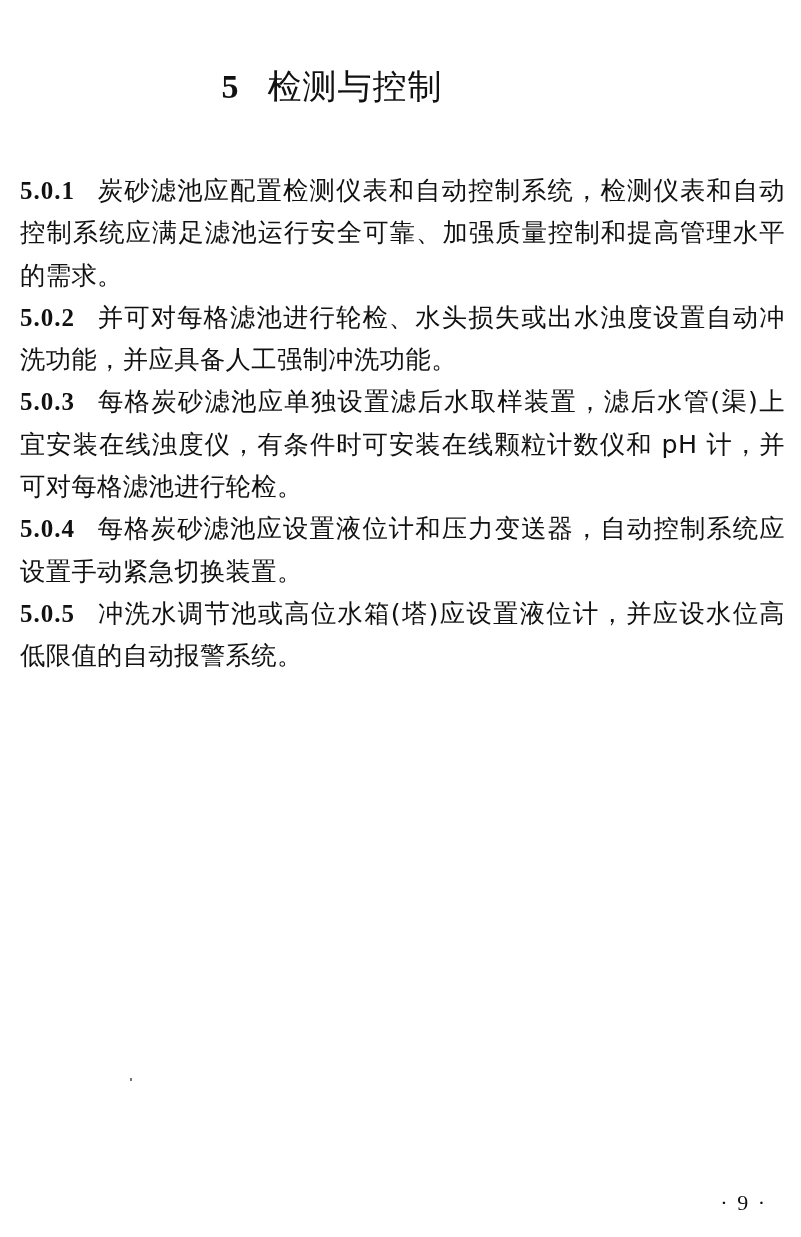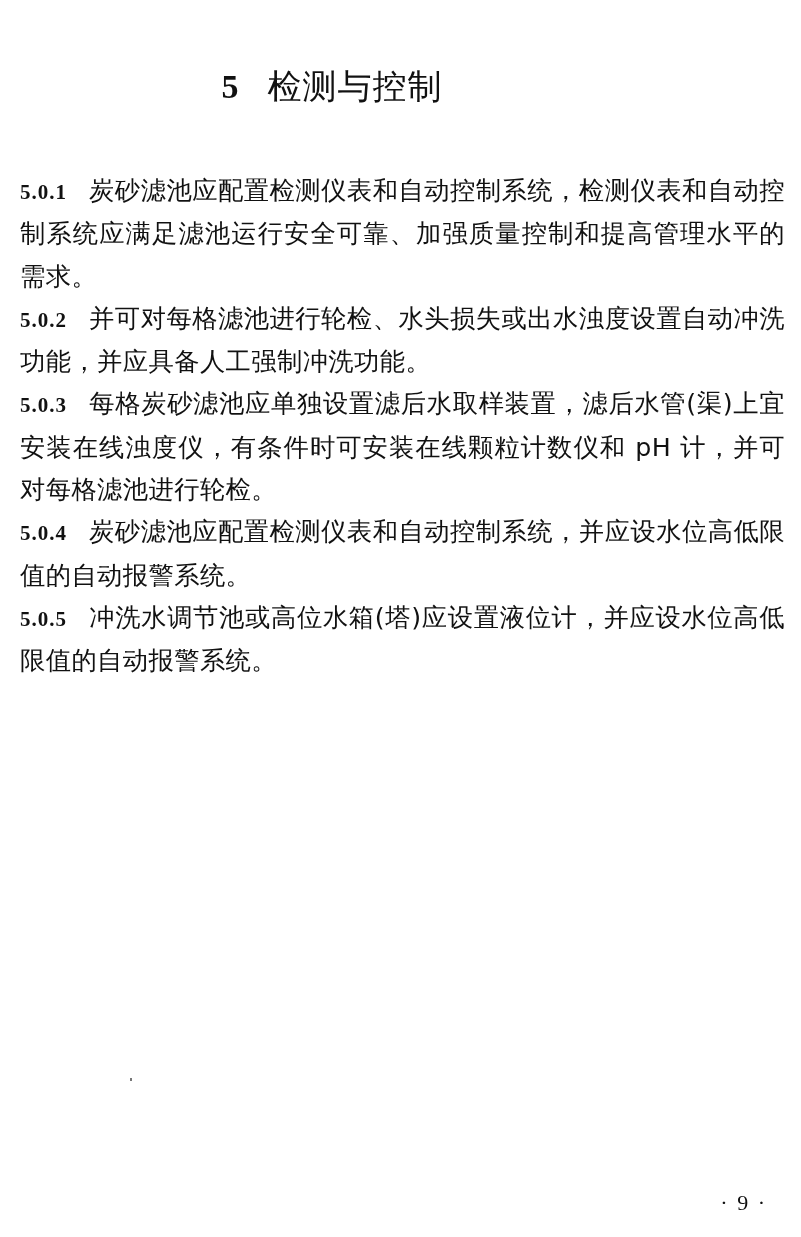--- a/index.html
+++ b/index.html
@@ -45,21 +45,21 @@
       letter-spacing: 0.4px;
     }
     .clause {
       margin: 0;
       text-align: justify;
       text-align-last: left;
     }
     .clause-num {
       font-family: "Liberation Serif", serif;
       font-weight: bold;
-      font-size: 21px;
+      font-size: 25px;
       letter-spacing: 1px;
       margin-right: 22px;
     }
     .page-number {
       position: absolute;
       top: 1190px;
       right: 34px;
       font-family: "Liberation Serif", serif;
       font-size: 22px;
       letter-spacing: 2px;
@@ -84,21 +84,21 @@
   <p class="clause">
     <span class="clause-num">5.0.1</span><span>炭砂滤池应配置检测仪表和自动控制系统，检测仪表和自动控制系统应满足滤池运行安全可靠、加强质量控制和提高管理水平的需求。</span>
   </p>
   <p class="clause">
     <span class="clause-num">5.0.2</span><span>并可对每格滤池进行轮检、水头损失或出水浊度设置自动冲洗功能，并应具备人工强制冲洗功能。</span>
   </p>
   <p class="clause">
     <span class="clause-num">5.0.3</span><span>每格炭砂滤池应单独设置滤后水取样装置，滤后水管(渠)上宜安装在线浊度仪，有条件时可安装在线颗粒计数仪和 pH 计，并可对每格滤池进行轮检。</span>
   </p>
   <p class="clause">
-    <span class="clause-num">5.0.4</span><span>炭砂滤池应配置检测仪表和自动控制系统，并应设水位高低限值的自动报警系统。</span>
+    <span class="clause-num">5.0.4</span><span>每格炭砂滤池应设置液位计和压力变送器，自动控制系统应设置手动紧急切换装置。</span>
   </p>
   <p class="clause">
     <span class="clause-num">5.0.5</span><span>冲洗水调节池或高位水箱(塔)应设置液位计，并应设水位高低限值的自动报警系统。</span>
   </p>
 </div>
 
 <div class="mark"></div>
 
 <div class="page-number">· 9 ·</div>
 

